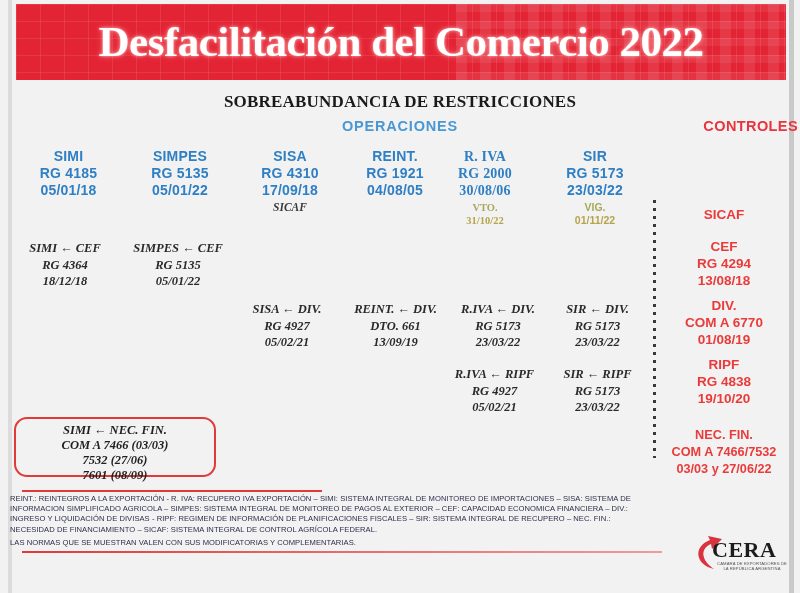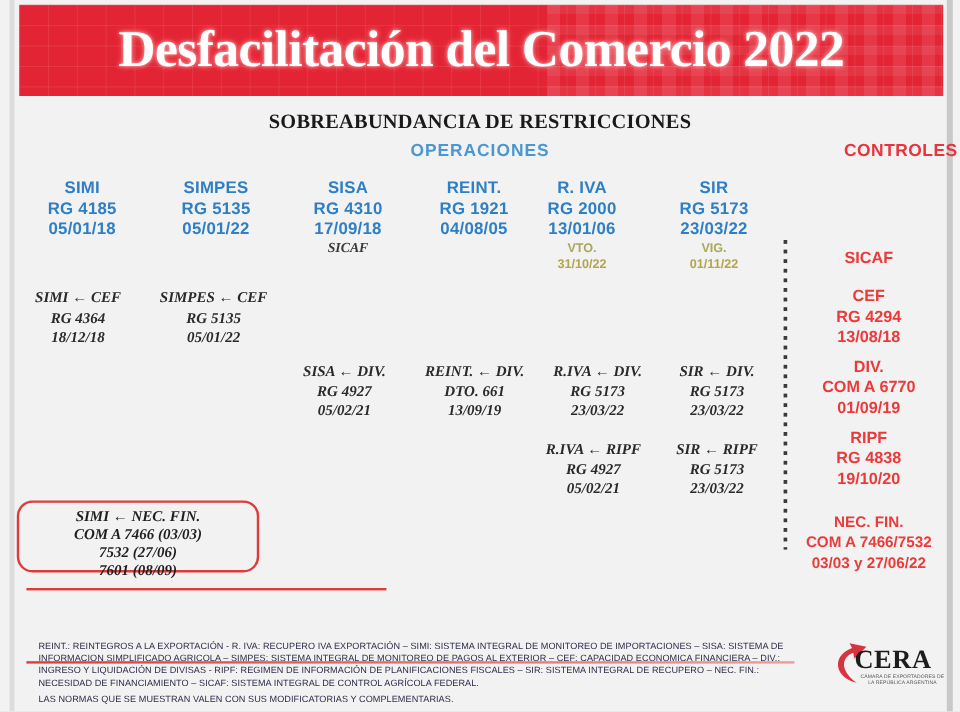--- a/index.html
+++ b/index.html
@@ -116,24 +116,23 @@
     font-size:12.5px;line-height:15px;color:#1f1f1f;
     padding-top:4px;
   }
   .redbox .inner span{display:block;}
   
   .footsep{
     position:absolute;left:22px;top:490px;width:300px;height:2px;
     background:#e03a3a;
   }
   .footer{
-    position:absolute;left:32px;top:494px;width:762px;
+    position:absolute;left:10px;top:494px;width:762px;
     font-size:7.6px;line-height:10.2px;color:#2d2d4a;
     letter-spacing:.05px;
-    margin-top:40px;
   }
   .footer p{margin:0;}
   .footer .lastline{margin-top:3px;}
   .footline{
     position:absolute;left:22px;top:551px;width:640px;height:1.5px;
     background:linear-gradient(to right,#e03a3a,#f09b9b);
   }
   
   .logo{position:absolute;left:684px;top:531px;width:108px;height:48px;}
   .logo .word{
@@ -196,25 +195,25 @@
   </div>
 
   <div class="col" style="left:345px;top:148px;width:100px;">
     <div class="hdr">
       <span class="nm">REINT.</span>
       <span class="nm">RG 1921</span>
       <span class="nm">04/08/05</span>
     </div>
   </div>
 
-  <div class="col" style="left:435px;top:148px;width:100px;">
+  <div class="col" style="left:435px;top:148px;width:100px;font-family:Liberation Serif, serif;">
     <div class="hdr">
       <span class="nm">R. IVA</span>
       <span class="nm">RG 2000</span>
-      <span class="nm">13/01/06</span>
+      <span class="nm">30/08/06</span>
     </div>
     <div class="vto">
       <span>VTO.</span><br>
       <span class="d">31/10/22</span>
     </div>
   </div>
 
   <div class="col" style="left:545px;top:148px;width:100px;">
     <div class="hdr">
       <span class="nm">SIR</span>
@@ -281,21 +280,21 @@
 
   <div class="rblk" style="top:238px;">
     <span class="t">CEF</span>
     <span class="t">RG 4294</span>
     <span class="t">13/08/18</span>
   </div>
 
   <div class="rblk" style="top:297px;">
     <span class="t">DIV.</span>
     <span class="t">COM A 6770</span>
-    <span class="t">01/09/19</span>
+    <span class="t">01/08/19</span>
   </div>
 
   <div class="rblk" style="top:356px;">
     <span class="t">RIPF</span>
     <span class="t">RG 4838</span>
     <span class="t">19/10/20</span>
   </div>
 
   <div class="rblk small" style="top:427px;">
     <span class="t">NEC. FIN.</span>

